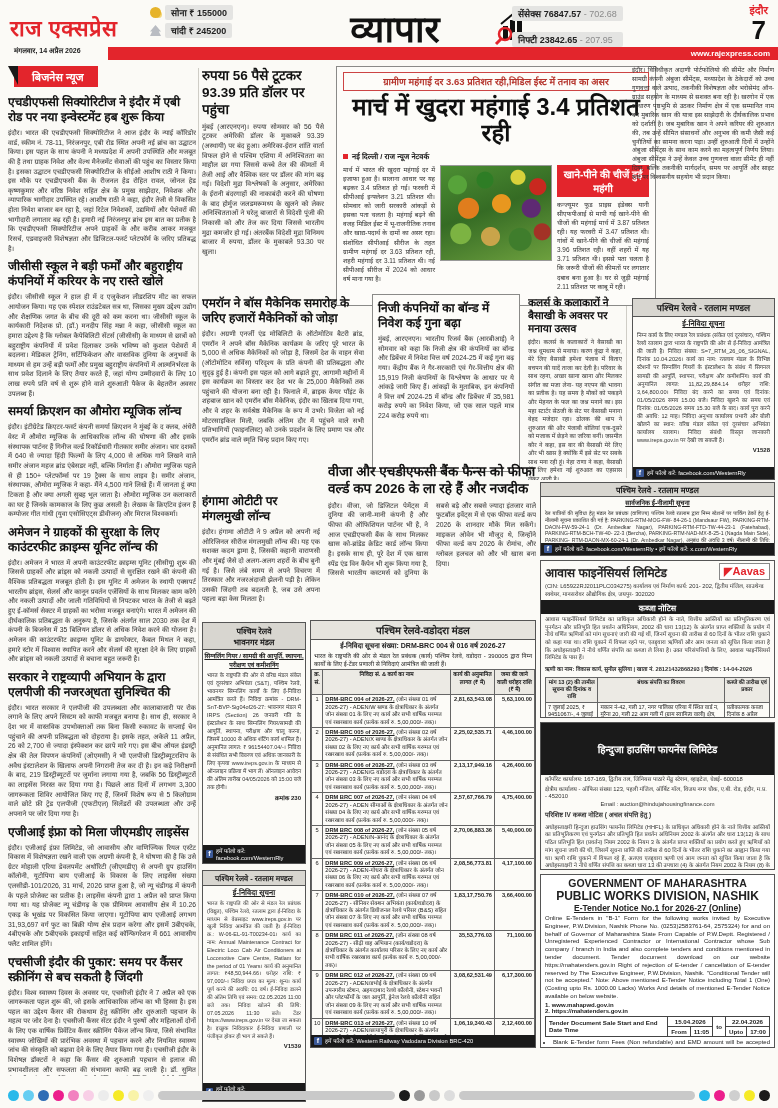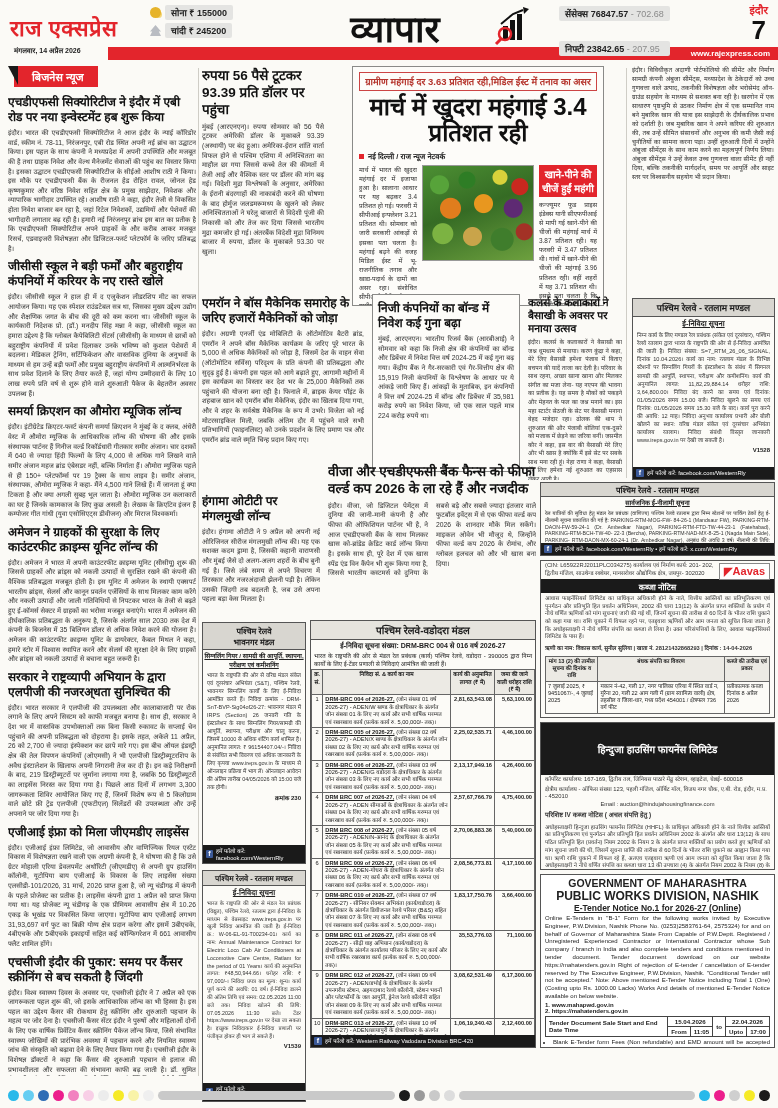--- a/index.html
+++ b/index.html
@@ -13,21 +13,21 @@
   .redbar{position:absolute;left:108px;top:47px;width:670px;height:13px;background:#e3252c;}
   .site{position:absolute;right:8px;top:2px;color:#fff;font-size:8px;font-weight:bold;}
   .rates{position:absolute;left:150px;top:5px;display:flex;flex-direction:column;gap:3px;text-align:right;}
   .rate{display:flex;align-items:center;gap:4px;}
   .gold-ic{width:11px;height:11px;border-radius:50%;background:#e6b32a;box-shadow:3px 2px 0 -2px #f3d678;display:inline-block;}
   .silver-ic{width:11px;height:11px;background:#b9bcc2;display:inline-block;clip-path:polygon(50% 0,100% 60%,80% 60%,100% 100%,0 100%,20% 60%,0 60%);}
   .pill{background:#e4e4e2;border-radius:2px;padding:1px 6px;font-size:9px;white-space:nowrap;}
   .pill b{font-weight:bold;}
   .secttitle{position:absolute;left:300px;top:2px;width:190px;text-align:center;font-size:37px;font-weight:bold;color:#111;}
   .chart-ic{position:absolute;left:493px;top:6px;}
-  .indices{position:absolute;left:559px;top:6px;display:flex;flex-direction:column;gap:20px;}
+  .indices{position:absolute;left:512px;top:6px;display:flex;flex-direction:column;gap:11px;}
   .idx .chg{color:#8a8a8a;}
   .edition{position:absolute;right:10px;top:2px;text-align:center;}
   .edition .ed{font-size:11px;font-weight:bold;color:#e3252c;}
   .edition .pg{font-size:26px;font-weight:bold;color:#111;line-height:1;}
   
   .blk{position:absolute;overflow:hidden;}
   .vrule{position:absolute;width:0;border-left:1px solid #cfcdc6;}
   h3.head{margin:2px 0 3px;font-size:12px;line-height:1.25;color:#111;}
   h3.head-lg{margin:2px 0 3px;font-size:13.5px;line-height:1.25;color:#111;}
   p.body{margin:0 0 6px;font-size:6.8px;line-height:1.42;text-align:justify;color:#333;}
@@ -187,21 +187,21 @@
       <p class="body" data-name="article-body">इंदौर। विश्व स्वास्थ्य दिवस के अवसर पर, एचसीजी इंदौर ने 7 अप्रैल को एक जागरूकता पहल शुरू की, जो इसके आधिकारिक लॉन्च का भी हिस्सा है। इस पहल का उद्देश्य कैंसर की रोकथाम हेतु स्क्रीनिंग और शुरुआती पहचान के महत्व पर जोर देना है। एचसीजी कैंसर सेंटर इंदौर ने पुरुषों और महिलाओं दोनों के लिए एक वार्षिक प्रिवेंटिव कैंसर स्क्रीनिंग पैकेज लॉन्च किया, जिसे संभावित स्वास्थ्य जोखिमों की प्रारंभिक अवस्था में पहचान करने और नियमित स्वास्थ्य जांच की संस्कृति को बढ़ावा देने के लिए तैयार किया गया है। एचसीजी इंदौर के विशेषज्ञ डॉक्टरों ने कहा कि कैंसर की शुरुआती पहचान से इलाज की प्रभावशीलता और सफलता की संभावना काफी बढ़ जाती है। डॉ. सुमित गंधवानी, कंसल्टेंट मेडिकल ऑन्कोलॉजिस्ट एवं क्लिनिकल हेमेटोलॉजिस्ट, एचसीजी इंदौर ने कहा, प्रिवेंटिव स्क्रीनिंग कैंसर को शुरुआती चरण में पहचानने में महत्वपूर्ण भूमिका निभाती है।</p>
     </article>
     
   </section>
 
   <section class="blk" style="left:202px;top:66px;width:122px;height:224px;" data-name="rupee-article">
     <h3 class="head-lg" data-name="article-headline">रुपया 56 पैसे टूटकर 93.39 प्रति डॉलर पर पहुंचा</h3>
     <p class="body" data-name="article-body">मुंबई (आरएनएन)। रुपया सोमवार को 56 पैसे टूटकर अमेरिकी डॉलर के मुकाबले 93.39 (अस्थायी) पर बंद हुआ। अमेरिका-ईरान शांति वार्ता विफल होने से पश्चिम एशिया में अनिश्चितता का माहौल छा गया जिससे कच्चे तेल की कीमतों में तेजी आई और वैश्विक स्तर पर डॉलर की मांग बढ़ गई। विदेशी मुद्रा विश्लेषकों के अनुसार, अमेरिका के ईरानी बंदरगाहों की नाकाबंदी करने की घोषणा के बाद होर्मुज जलडमरूमध्य के खुलने को लेकर अनिश्चितताओं ने घरेलू बाजारों से विदेशी पूंजी की निकासी को और तेज कर दिया जिससे भारतीय मुद्रा कमजोर हो गई। अंतरबैंक विदेशी मुद्रा विनिमय बाजार में रुपया, डॉलर के मुकाबले 93.30 पर खुला।</p>
   </section>
 
-  <section class="blk mainstory" style="left:352px;top:66px;width:252px;height:240px;" data-name="main-story">
+  <section class="blk mainstory" style="left:336px;top:66px;width:320px;height:240px;" data-name="main-story">
     <div class="kicker" data-name="kicker">ग्रामीण महंगाई दर 3.63 प्रतिशत रही,मिडिल ईस्ट में तनाव का असर</div>
     <div class="mainhead" data-name="main-headline">मार्च में खुदरा महंगाई 3.4 प्रतिशत रही</div>
     <div class="byline" data-name="byline"><span class="bdot" data-name="byline-bullet-icon"></span><span data-name="byline-text">नई दिल्ली / राज न्यूज नेटवर्क</span></div>
     <div class="msrow1">
       <div class="mscol">
           <p class="body" style="font-size:6.4px;" data-name="story-paragraph">मार्च में भारत की खुदरा महंगाई दर में इजाफा हुआ है। सालाना आधार पर यह बढ़कर 3.4 प्रतिशत हो गई। फरवरी में सीपीआई इन्फ्लेशन 3.21 प्रतिशत थी। सोमवार को जारी सरकारी आंकड़ों से इसका पता चलता है। महंगाई बढ़ने की वजह मिडिल ईस्ट में भू-राजनीतिक तनाव और खाद्य-पदार्थ के दामों का असर रहा। संशोधित सीपीआई सीरीज के तहत ग्रामीण महंगाई दर 3.63 प्रतिशत रही, शहरी महंगाई दर 3.11 प्रतिशत थी। नई सीपीआई सीरीज में 2024 को आधार वर्ष माना गया है।</p>
         </div>
       <div class="vegphoto" data-name="vegetables-photo"></div>
       <div class="mscol">
         <div class="foodbox" data-name="food-subhead">खाने-पीने की चीजें हुईं महंगी</div>
@@ -256,20 +256,21 @@
     <div class="nsub" style="font-size:6.5px;" data-name="notice-subtitle">सार्वजनिक ई-नीलामी सूचना</div>
     <div class="nbody" style="font-size:5.2px;line-height:1.3;" data-name="notice-body">रेल यात्रियों की सुविधा हेतु मंडल रेल प्रबंधक (वाणिज्य) पश्चिम रेलवे रतलाम द्वारा निम्न स्टेशनों पर पार्किंग ठेकों हेतु ई-नीलामी सूचना प्रकाशित की गई है: PARKING-RTM-MOG-FW- 84-26-1 (Mandsaur FW), PARKING-RTM-DAON-FW-59-24-1 (Dr. Ambedkar Nagar), PARKING-RTM-FTD-TW-44-23-1 (Fatehabad), PARKING-RTM-BCH-TW-40- 22-3 (Bercha), PARKING-RTM-NAD-MX-8-25-1 (Nagda Main Side), PARKING- RTM-DAON-MX-60-24-1 (Dr. Ambedkar Nagar), अनुबंध की अवधि 3 वर्ष। नीलामी की तिथि: दिनांक 27.04.26 को 11:00 बजे। विस्तृत जानकारी www.ireps.gov.in पर उपलब्ध है। V1541</div>
     <div class="fbstrip" data-name="facebook-strip">
         <span class="fbic" data-name="facebook-icon">f</span>
         <span data-name="facebook-text">हमें फॉलो करें:  facebook.com/WesternRly  •  हमें फॉलो करें:  x.com/WesternRly</span>
       </div>
   </section>
 
   <section class="blk notice" style="left:540px;top:560px;width:235px;height:158px;" data-name="aavas-possession-notice">
     <div class="aavaslogo" data-name="aavas-logo"><span>◤</span><span data-name="aavas-logo-text">Aavas</span></div>
+    <div class="adhead" data-name="company-name">आवास फाइनेंसियर्स लिमिटेड</div>
     <div class="cin" data-name="company-cin">(CIN: L65922RJ2011PLC034275) कार्यालय एवं निर्माण कार्य: 201- 202, द्वितीय मंजिल, साउथेन्ड स्क्वेयर, मानसरोवर औद्योगिक क्षेत्र, जयपुर- 302020</div>
     <div class="blackbar" data-name="notice-bar">कब्जा नोटिस</div>
     <div class="adbody" data-name="notice-body">आवास फाइनेंसियर्स लिमिटेड का प्राधिकृत अधिकारी होने के नाते, वित्तीय आस्तियों का प्रतिभूतिकरण एवं पुनर्गठन और प्रतिभूति हित प्रवर्तन अधिनियम, 2002 की धारा 13(12) के अंतर्गत प्राप्त शक्तियों के प्रयोग में नीचे वर्णित ऋणियों को मांग सूचनाएं जारी की गई थीं, जिनमें सूचना की तारीख से 60 दिनों के भीतर राशि चुकाने को कहा गया था। राशि चुकाने में विफल रहने पर, एतद्द्वारा ऋणियों और आम जनता को सूचित किया जाता है कि अधोहस्ताक्षरी ने नीचे वर्णित संपत्ति का कब्जा ले लिया है। उक्त परिसंपत्तियों के लिए, आवास फाइनेंसियर्स लिमिटेड के पास हैं।</div>
     <div class="adbody" style="font-weight:bold;" data-name="borrower-line">ऋणी का नाम: विकास कार्य, सुनील सुलिया  |  खाता नं. 28121432868293  |  दिनांक : 14-04-2026</div>
     <table class="adtbl" data-name="possession-table">
       <tbody>
           <tr data-name="table-header-row">
         <th data-name="col-header">मांग 13 (2) की तामील सूचना की दिनांक व राशि</th>
         <th data-name="col-header">बंधक संपत्ति का विवरण</th>
         <th data-name="col-header">कब्जे की तारीख एवं प्रकार</th>

